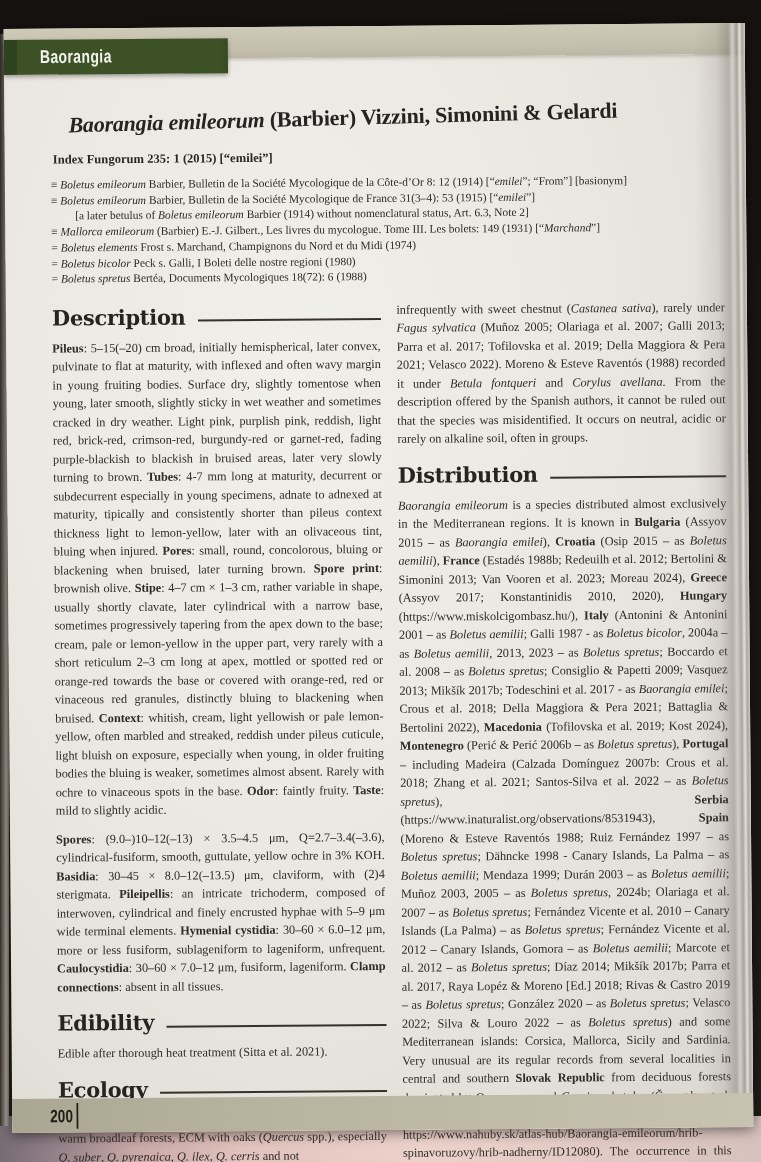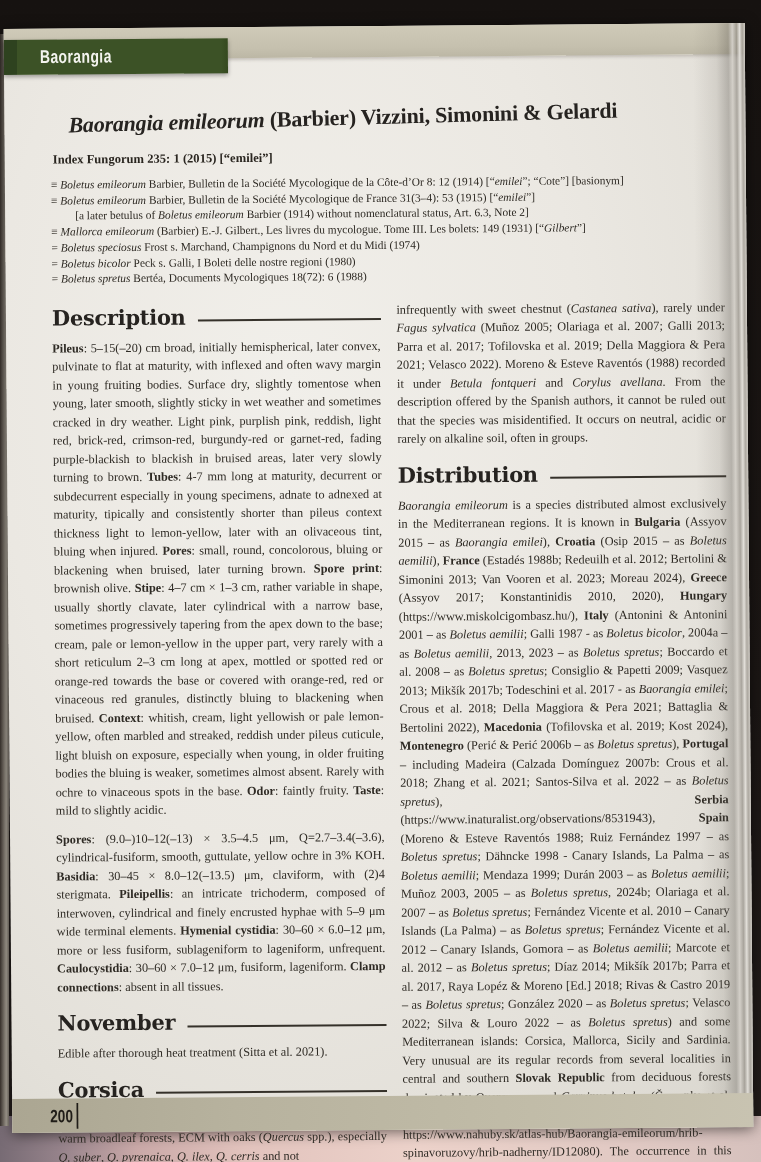--- a/index.html
+++ b/index.html
@@ -97,46 +97,46 @@
     <span class="tab-label">Baorangia</span>
   </div>
 
   <div class="content">
     <div class="doc-title">
       <span class="sp">Baorangia emileorum</span><span> (Barbier) Vizzini, Simonini &amp; Gelardi</span>
     </div>
     <div class="index-line">Index Fungorum 235: 1 (2015) [“emilei”]</div>
 
     <div class="synonyms">
-      <div class="syn-line"><span>≡ </span><span class="r-i">Boletus emileorum</span><span> Barbier, Bulletin de la Société Mycologique de la Côte-d’Or 8: 12 (1914) [“</span><span class="r-i">emilei</span><span>”; “Cote”] [basionym]</span></div>
+      <div class="syn-line"><span>≡ </span><span class="r-i">Boletus emileorum</span><span> Barbier, Bulletin de la Société Mycologique de la Côte-d’Or 8: 12 (1914) [“</span><span class="r-i">emilei</span><span>”; “From”] [basionym]</span></div>
       <div class="syn-line"><span>≡ </span><span class="r-i">Boletus emileorum</span><span> Barbier, Bulletin de la Société Mycologique de France 31(3–4): 53 (1915) [“</span><span class="r-i">emilei</span><span>”]</span></div>
       <div class="syn-line indent"><span>[a later betulus of </span><span class="r-i">Boletus emileorum</span><span> Barbier (1914) without nomenclatural status, Art. 6.3, Note 2]</span></div>
-      <div class="syn-line"><span>≡ </span><span class="r-i">Mallorca emileorum</span><span> (Barbier) E.-J. Gilbert., Les livres du mycologue. Tome III. Les bolets: 149 (1931) [“</span><span class="r-i">Gilbert</span><span>”]</span></div>
-      <div class="syn-line"><span>= </span><span class="r-i">Boletus speciosus</span><span> Frost s. Marchand, Champignons du Nord et du Midi (1974)</span></div>
+      <div class="syn-line"><span>≡ </span><span class="r-i">Mallorca emileorum</span><span> (Barbier) E.-J. Gilbert., Les livres du mycologue. Tome III. Les bolets: 149 (1931) [“</span><span class="r-i">Marchand</span><span>”]</span></div>
+      <div class="syn-line"><span>= </span><span class="r-i">Boletus elements</span><span> Frost s. Marchand, Champignons du Nord et du Midi (1974)</span></div>
       <div class="syn-line"><span>= </span><span class="r-i">Boletus bicolor</span><span> Peck s. Galli, I Boleti delle nostre regioni (1980)</span></div>
       <div class="syn-line"><span>= </span><span class="r-i">Boletus spretus</span><span> Bertéa, Documents Mycologiques 18(72): 6 (1988)</span></div>
     </div>
 
     <div class="columns">
       <div class="col">
         <div class="sec-head">
           <span class="txt">Description</span>
           <span class="rule"></span>
         </div>
         <p class="para"><span class="r-b">Pileus</span><span>: 5–15(–20) cm broad, initially hemispherical, later convex, pulvinate to flat at maturity, with inflexed and often wavy margin in young fruiting bodies. Surface dry, slightly tomentose when young, later smooth, slightly sticky in wet weather and sometimes cracked in dry weather. Light pink, purplish pink, reddish, light red, brick-red, crimson-red, burgundy-red or garnet-red, fading purple-blackish to blackish in bruised areas, later very slowly turning to brown. </span><span class="r-b">Tubes</span><span>: 4-7 mm long at maturity, decurrent or subdecurrent especially in young specimens, adnate to adnexed at maturity, tipically and consistently shorter than pileus context thickness light to lemon-yellow, later with an olivaceous tint, bluing when injured. </span><span class="r-b">Pores</span><span>: small, round, concolorous, bluing or blackening when bruised, later turning brown. </span><span class="r-b">Spore print</span><span>: brownish olive. </span><span class="r-b">Stipe</span><span>: 4–7 cm × 1–3 cm, rather variable in shape, usually shortly clavate, later cylindrical with a narrow base, sometimes progressively tapering from the apex down to the base; cream, pale or lemon-yellow in the upper part, very rarely with a short reticulum 2–3 cm long at apex, mottled or spotted red or orange-red towards the base or covered with orange-red, red or vinaceous red granules, distinctly bluing to blackening when bruised. </span><span class="r-b">Context</span><span>: whitish, cream, light yellowish or pale lemon-yellow, often marbled and streaked, reddish under pileus cuticule, light bluish on exposure, especially when young, in older fruiting bodies the bluing is weaker, sometimes almost absent. Rarely with ochre to vinaceous spots in the base. </span><span class="r-b">Odor</span><span>: faintly fruity. </span><span class="r-b">Taste</span><span>: mild to slightly acidic.</span></p>
         <p class="para"><span class="r-b">Spores</span><span>: (9.0–)10–12(–13) × 3.5–4.5 μm, Q=2.7–3.4(–3.6), cylindrical-fusiform, smooth, guttulate, yellow ochre in 3% KOH. </span><span class="r-b">Basidia</span><span>: 30–45 × 8.0–12(–13.5) μm, claviform, with (2)4 sterigmata. </span><span class="r-b">Pileipellis</span><span>: an intricate trichoderm, composed of interwoven, cylindrical and finely encrusted hyphae with 5–9 μm wide terminal elements. </span><span class="r-b">Hymenial cystidia</span><span>: 30–60 × 6.0–12 μm, more or less fusiform, sublageniform to lageniform, unfrequent. </span><span class="r-b">Caulocystidia</span><span>: 30–60 × 7.0–12 μm, fusiform, lageniform. </span><span class="r-b">Clamp connections</span><span>: absent in all tissues.</span></p>
 
         <div class="sec-head">
-          <span class="txt">November</span>
+          <span class="txt">Edibility</span>
           <span class="rule"></span>
         </div>
         <p class="para"><span>Edible after thorough heat treatment (Sitta et al. 2021).</span></p>
 
         <div class="sec-head">
-          <span class="txt">Corsica</span>
+          <span class="txt">Ecology</span>
           <span class="rule"></span>
         </div>
         <p class="para"><span>It is a relatively rare species that grows from June to November in warm broadleaf forests, ECM with oaks (</span><span class="r-i">Quercus</span><span> spp.), especially </span><span class="r-i">Q. suber</span><span>, </span><span class="r-i">Q. pyrenaica</span><span>, </span><span class="r-i">Q. ilex</span><span>, </span><span class="r-i">Q. cerris</span><span> and not</span></p>
       </div>
 
       <div class="col">
         <p class="para"><span>infrequently with sweet chestnut (</span><span class="r-i">Castanea sativa</span><span>), rarely under </span><span class="r-i">Fagus sylvatica</span><span> (Muñoz 2005; Olariaga et al. 2007; Galli 2013; Parra et al. 2017; Tofilovska et al. 2019; Della Maggiora &amp; Pera 2021; Velasco 2022). Moreno &amp; Esteve Raventós (1988) recorded it under </span><span class="r-i">Betula fontqueri</span><span> and </span><span class="r-i">Corylus avellana</span><span>. From the description offered by the Spanish authors, it cannot be ruled out that the species was misidentified. It occurs on neutral, acidic or rarely on alkaline soil, often in groups.</span></p>
 
         <div class="sec-head">
           <span class="txt">Distribution</span>

